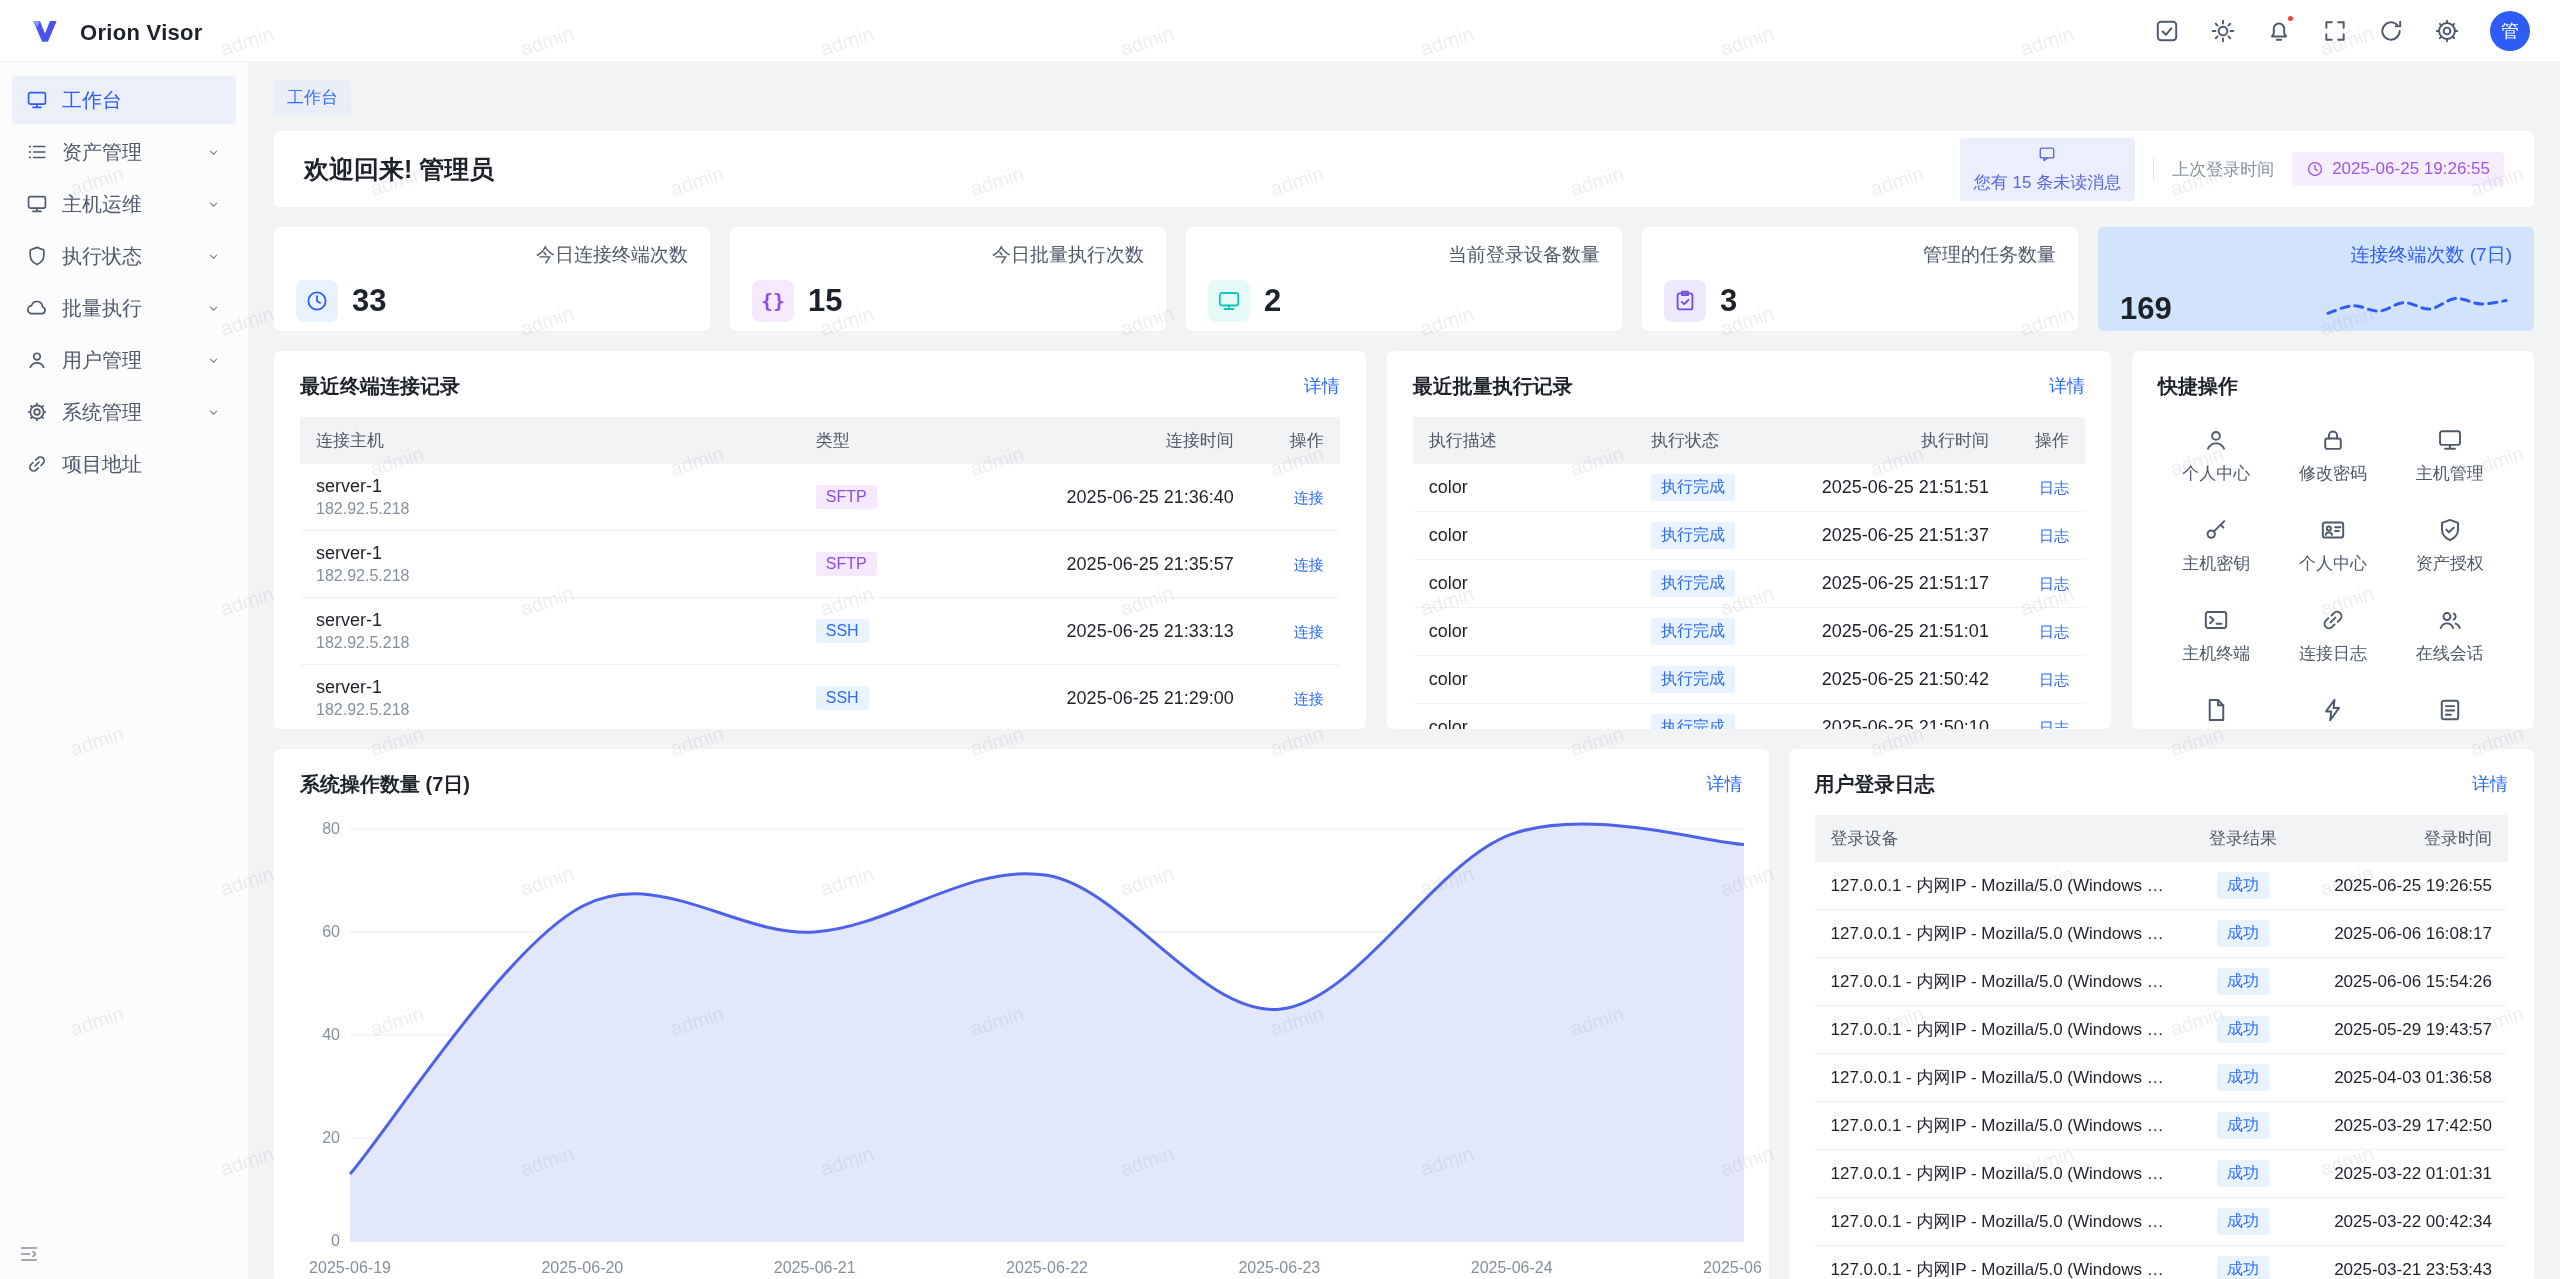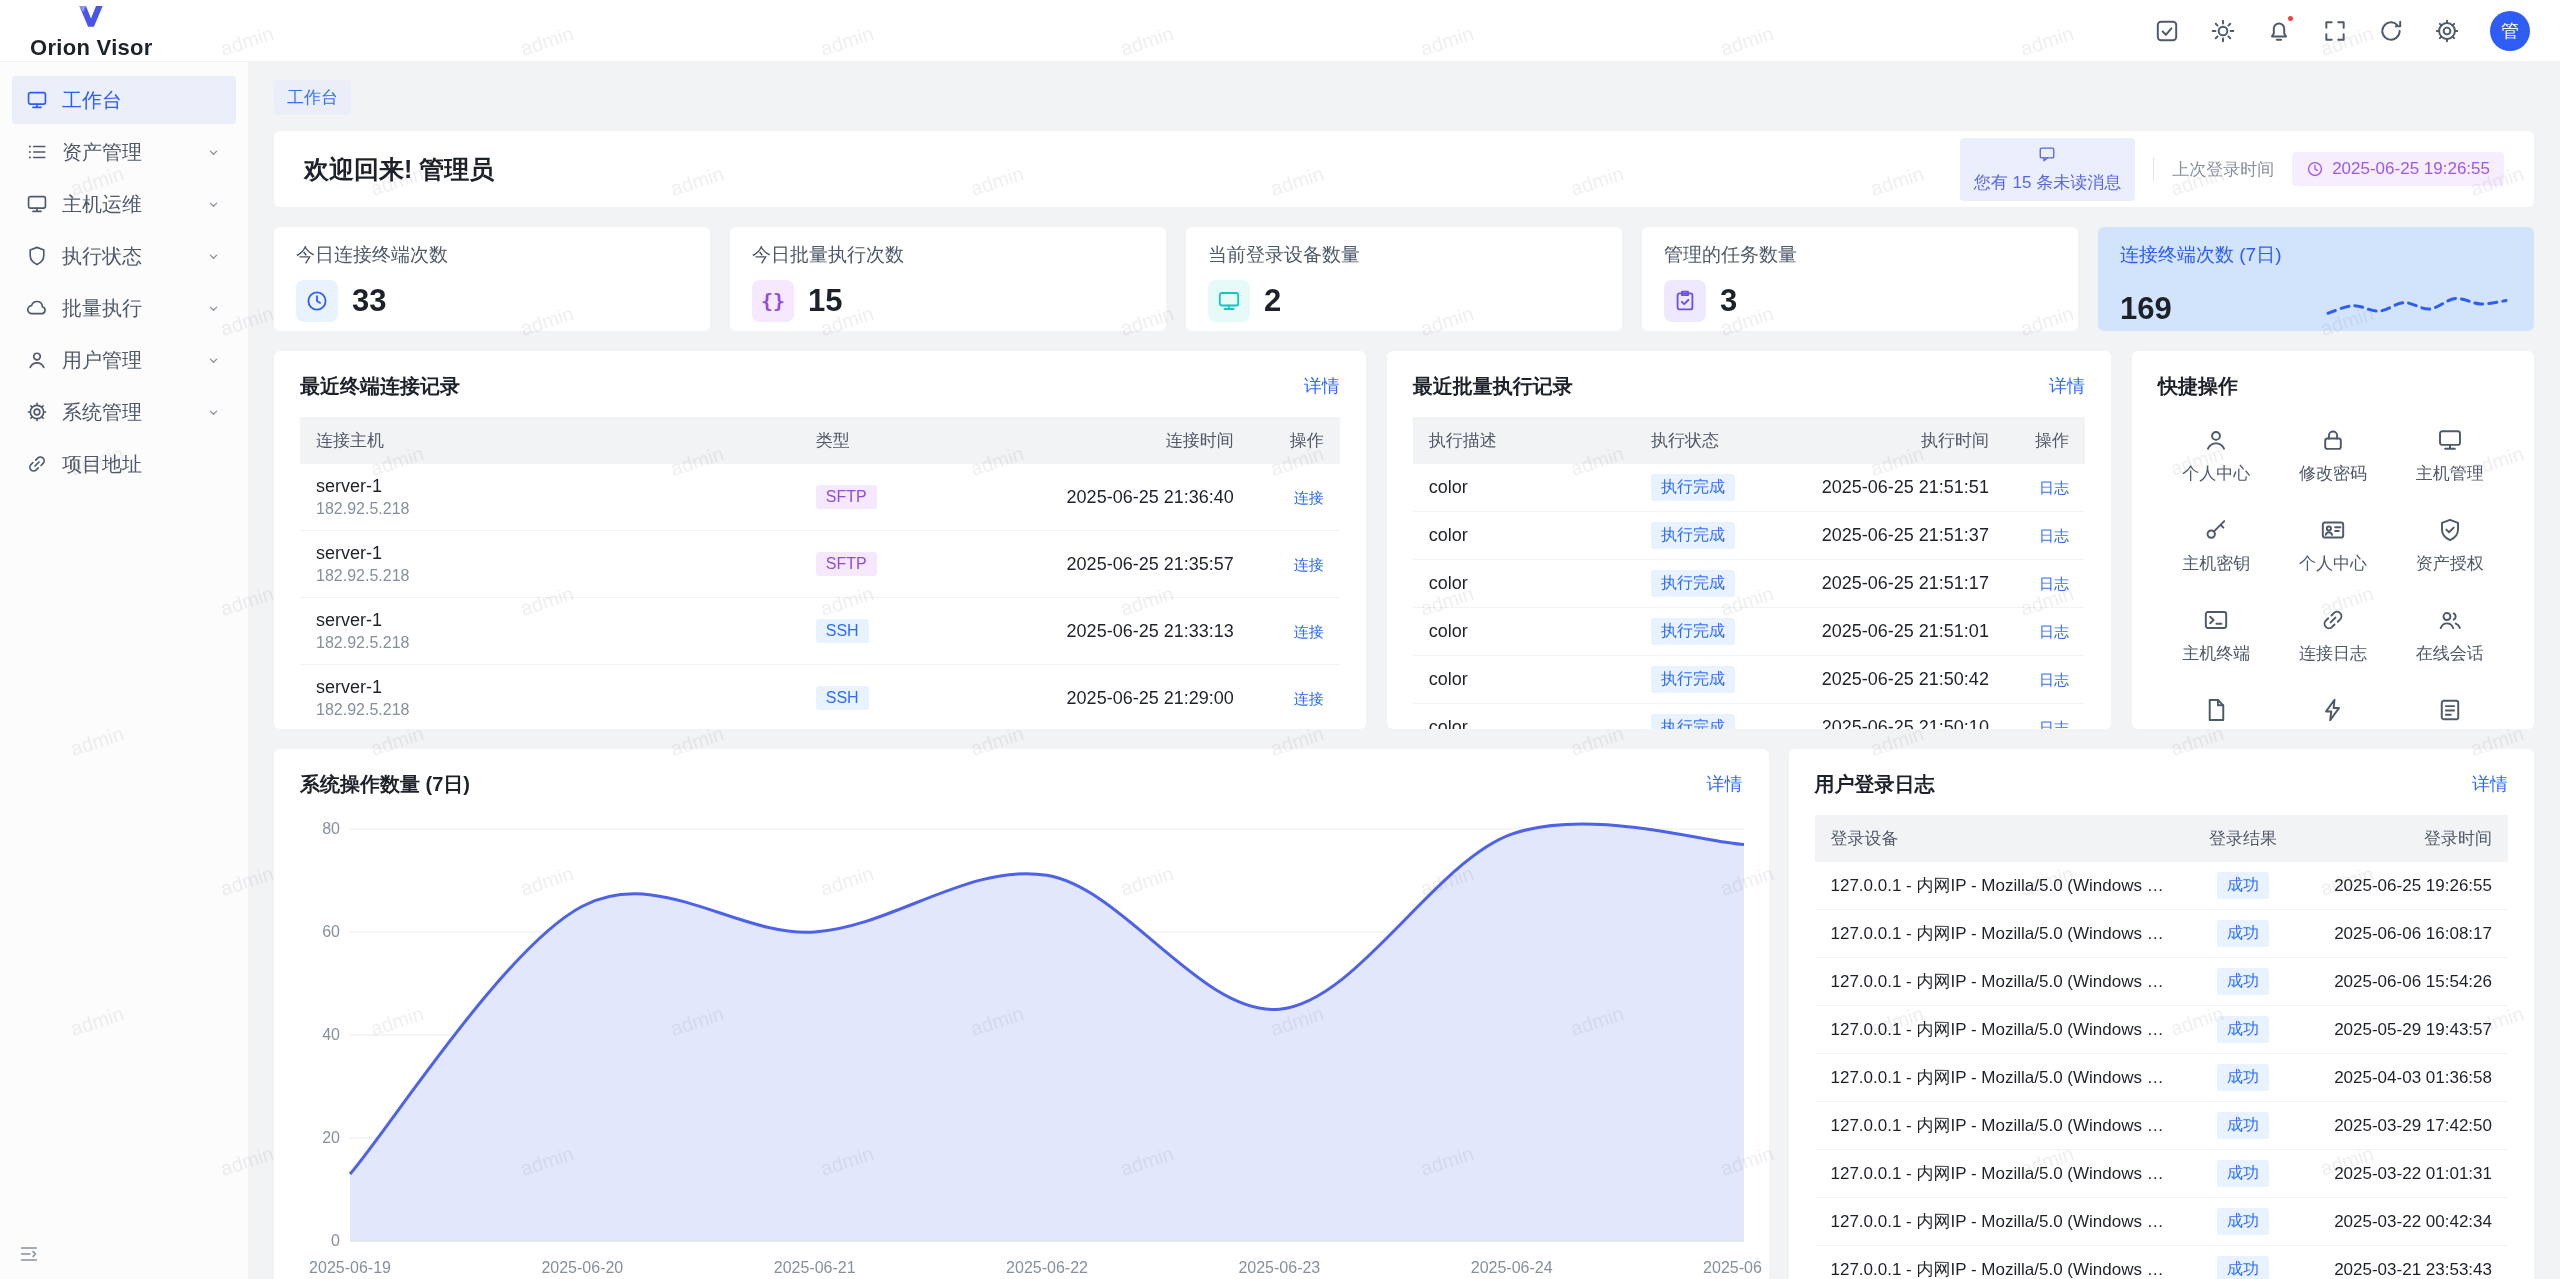--- a/index.html
+++ b/index.html
@@ -9,21 +9,21 @@
     background:#f2f3f5; color:#1d2129; overflow:hidden; position:relative;
   }
   .i svg { width:100%; height:100%; display:block; }
 
   
   .header {
     position:absolute; top:0; left:0; right:0; height:62px; background:#fff;
     display:flex; align-items:center; justify-content:space-between;
     padding:0 30px; z-index:20; border-bottom:1px solid #f0f1f3;
   }
-  .logo { display:flex; align-items:center; gap:4px;flex-direction:column; }
+  .logo { display:flex; align-items:flex-end; gap:20px; }
   .logo-title { font-size:22px; font-weight:600; color:#1d2129; letter-spacing:.3px; }
   .header-actions { display:flex; align-items:center; gap:30px; }
   .hicon { width:26px; height:26px; color:#4e5969; position:relative; cursor:pointer; }
   .hicon .dot { position:absolute; top:-4px; right:-3px; width:9px; height:9px;
     border-radius:50%; background:#f53f3f; border:2px solid #fff; }
   .avatar { width:40px; height:40px; border-radius:50%; background:#2e5cf6; color:#fff;
     display:flex; align-items:center; justify-content:center; font-size:18px; cursor:pointer; }
 
   
   .sidebar { position:absolute; top:62px; left:0; bottom:0; width:248px; background:#fcfcfd;
@@ -50,21 +50,21 @@
   .welcome-right { display:flex; align-items:center; gap:18px; }
   .chip { display:inline-flex; align-items:center; gap:8px; font-size:17px;
     padding:7px 14px; border-radius:4px; }
   .chip .i { width:18px; height:18px; }
   .chip-msg { background:#ebeefd; color:#5866e0; cursor:pointer;flex-direction:column; }
   .chip-time { background:#f6eefe; color:#a355e8; }
   .vdiv { width:1px; height:24px; background:#e5e6eb; }
   .last-login-label { font-size:17px; color:#86909c; }
 
   
-  .stats { display:flex; gap:20px; margin-top:20px; }
+  .stats { display:flex; gap:20px; margin-top:20px;text-align:right; }
   .stat-card { flex:1; height:104px; border-radius:6px; background:#fff; padding:15px 22px; }
   .stat-label { font-size:19px; color:#4e5969; }
   .stat-row { display:flex; align-items:center; gap:14px; margin-top:12px; }
   .stat-icon { width:42px; height:42px; border-radius:8px; display:flex; align-items:center;
     justify-content:center; }
   .stat-icon .i { width:24px; height:24px; }
   .ic-blue  { background:#e8f3ff; color:#2e5cf6; }
   .ic-purple{ background:#f5e8ff; color:#8d4eda; }
   .ic-teal  { background:#e6fbf8; color:#0fc6c2; }
   .ic-violet{ background:#efe9ff; color:#6c4fe0; }

